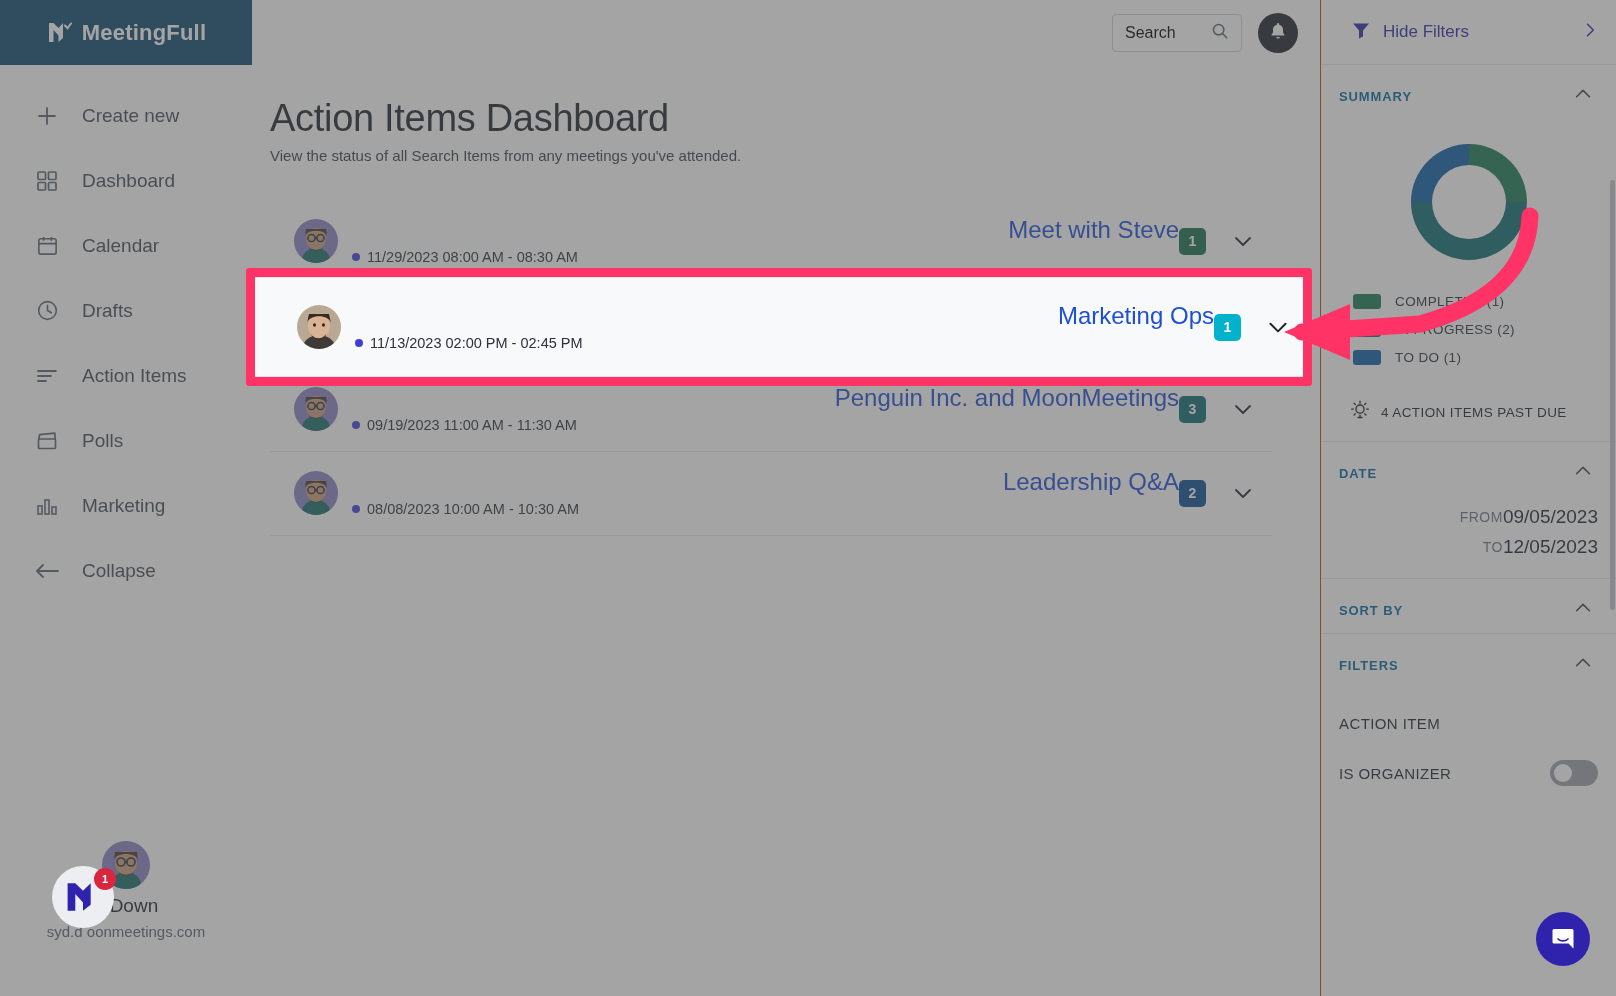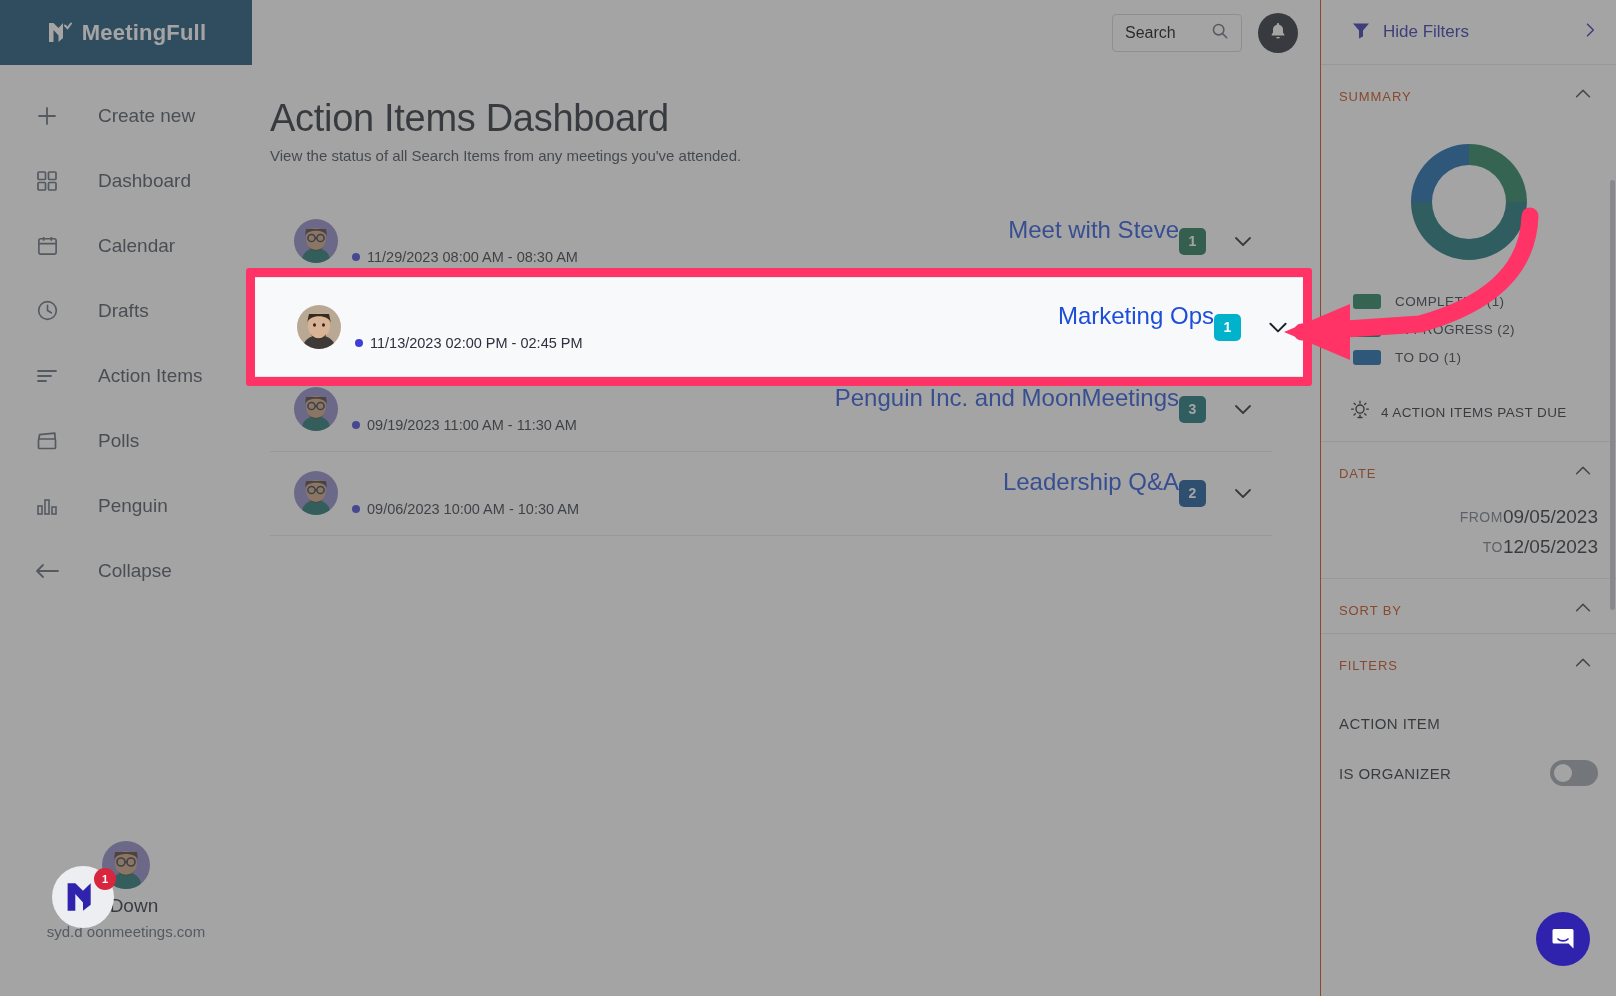--- a/index.html
+++ b/index.html
@@ -36,21 +36,21 @@
   }
   .brand-logo { width: 26px; height: 26px; display:block; }
   .brand-text {
     color: #ffffff; font-size: 22px; font-weight: 600;
     letter-spacing: .2px;
   }
   .nav { padding-top: 18px; }
   .nav-item {
     height: 65px;
     display: flex; align-items: center;
-    padding-left: 34px; gap: 38px;
+    padding-left: 34px; gap: 22px;
     cursor: pointer;
   }
   .nav-icon {
     width: 26px; height: 26px; flex: 0 0 26px;
     display: flex; align-items: center; justify-content: center;
     color: #5b6472;
   }
   .nav-label {
     font-size: 19px; color: #444c57; font-weight: 400;
   }
@@ -158,21 +158,21 @@
     cursor: pointer;
   }
   .rp-filter-label {
     font-size: 17px; color: #2b2ba8; font-weight: 500; flex: 1 1 auto;
   }
   .rp-section-hdr {
     display: flex; align-items: center; justify-content: space-between;
     padding: 18px 22px 10px 18px;
   }
   .rp-section-title {
-    font-size: 13px; letter-spacing: .9px; font-weight: 400; color: #c2410c;
+    font-size: 13px; letter-spacing: .9px; font-weight: 700; color: #0369a1;
   }
   .rp-divider { height: 1px; background: #e2e6eb; }
 
   .donut-wrap {
     display: flex; align-items: center; justify-content: center;
     padding: 10px 0 6px 0;
   }
   .legend { padding: 6px 0 14px 32px; }
   .legend-row {
     display: flex; align-items: center; gap: 14px; height: 28px;
@@ -359,21 +359,21 @@
         </div>
 
         <div class="nav-item">
           <span class="nav-icon">
             <svg width="24" height="24" viewBox="0 0 24 24" fill="none" stroke="currentColor" stroke-width="1.6">
                 <rect x="3" y="12" width="4" height="8"></rect>
                 <rect x="10" y="6" width="4" height="14"></rect>
                 <rect x="17" y="13" width="4" height="7"></rect>
               </svg>
           </span>
-          <span class="nav-label">Penguin</span>
+          <span class="nav-label">Marketing</span>
         </div>
 
         <div class="nav-item">
           <span class="nav-icon">
             <svg width="26" height="24" viewBox="0 0 26 24" fill="none" stroke="currentColor" stroke-width="1.8" stroke-linecap="round" stroke-linejoin="round">
                 <path d="M24 12H3M9 6l-6 6 6 6"></path>
               </svg>
           </span>
           <span class="nav-label">Collapse</span>
         </div>
@@ -516,21 +516,21 @@
                   <path d="M15 28c3 4 11 4 14 0 -2 5 -12 5 -14 0z" fill="#4a3326"></path>
                   <circle cx="17.5" cy="19" r="3.6" fill="none" stroke="#2c2c3a" stroke-width="1.5"></circle>
                   <circle cx="26.5" cy="19" r="3.6" fill="none" stroke="#2c2c3a" stroke-width="1.5"></circle>
                   <path d="M21 19h2" stroke="#2c2c3a" stroke-width="1.5"></path>
                 </svg>
             </span>
             <div class="m-textwrap">
               <div class="m-title">Leadership Q&amp;A</div>
               <div class="m-meta">
                 <span class="m-dot"></span>
-                <span>09/06/2023 10:00 AM - 10:30 AM</span>
+                <span>08/08/2023 10:00 AM - 10:30 AM</span>
               </div>
             </div>
             <span class="m-badge" style="background:#0b4f94">2</span>
             <span class="m-chevron">
               <svg width="24" height="24" viewBox="0 0 24 24" fill="none" stroke="currentColor" stroke-width="1.8" stroke-linecap="round" stroke-linejoin="round">
                   <path d="M5 9l7 7 7-7"></path>
                 </svg>
             </span>
           </div>
 

